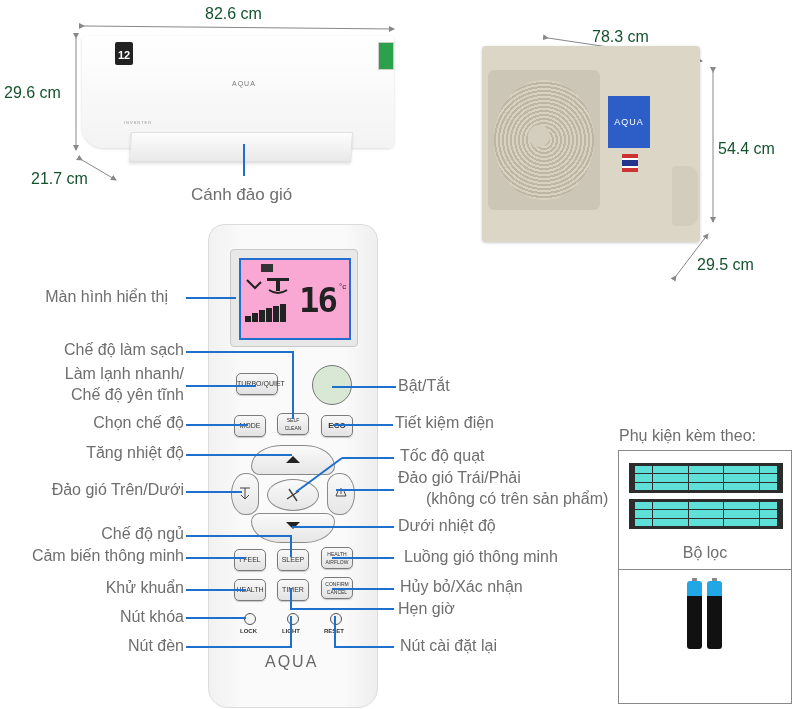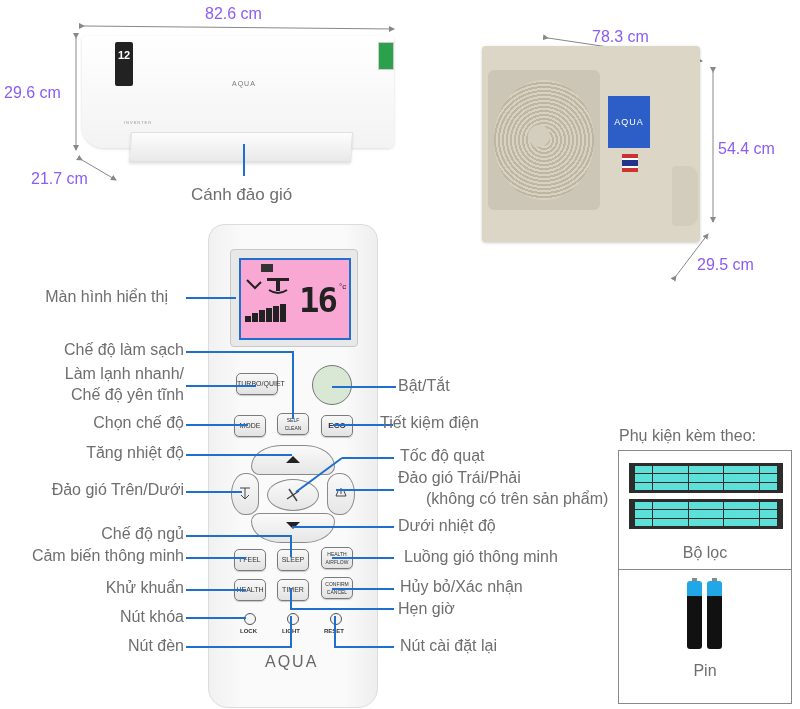--- a/index.html
+++ b/index.html
@@ -1,26 +1,26 @@
 <!DOCTYPE html>
 <html><head>
 <meta charset="utf-8">
 <style>
   html,body{margin:0;padding:0;background:#fff;}
   body{width:800px;height:709px;position:relative;overflow:hidden;font-family:"Liberation Sans","DejaVu Sans",sans-serif;color:#6b6b6b;}
   .abs{position:absolute;}
   .lbl{position:absolute;font-size:16px;color:#6e6e6e;white-space:nowrap;line-height:20px;}
   .lbl.r{text-align:right;}
-  .dim{position:absolute;font-size:16px;color:#8b5cf6;white-space:nowrap;}
+  .dim{position:absolute;font-size:16px;color:#14532d;white-space:nowrap;}
   .line{position:absolute;background:#1f6fcf;}
   svg{position:absolute;overflow:visible;}
 
   
   .indoor{left:82px;top:36px;width:312px;height:112px;background:linear-gradient(#ffffff,#f3f3f3);border-radius:4px 4px 6px 22px;box-shadow:0 1px 3px rgba(0,0,0,0.15);}
-  .indoor .badge12{position:absolute;left:33px;top:6px;width:18px;height:44px;background:#222;color:#fff;font-size:11px;font-weight:bold;text-align:center;line-height:26px;border-radius:2px;}
+  .indoor .badge12{position:absolute;left:33px;top:6px;width:18px;height:23px;background:#222;color:#fff;font-size:11px;font-weight:bold;text-align:center;line-height:26px;border-radius:2px;}
   .indoor .energy{position:absolute;left:296px;top:6px;width:14px;height:26px;background:#2aa14a;border:1px solid #ccc;}
   .indoor .logo{position:absolute;left:150px;top:44px;font-size:7px;color:#777;letter-spacing:1px;}
   .indoor .inv{position:absolute;left:42px;top:84px;font-size:4px;color:#999;letter-spacing:1px;}
   .flap{position:absolute;left:130px;top:132px;width:220px;height:28px;background:linear-gradient(#fdfdfd,#e9e9e9);transform:skewX(-4deg);border:1px solid #e0e0e0;box-shadow:0 2px 3px rgba(0,0,0,0.12);}
 
   
   .outdoor{left:482px;top:46px;width:218px;height:196px;background:#dcd6c6;border-radius:4px;box-shadow:0 1px 3px rgba(0,0,0,0.2);}
   .fan{position:absolute;left:6px;top:24px;width:112px;height:140px;background:#ccc6b6;border-radius:6px;}
   .fan .grill{position:absolute;left:6px;top:10px;width:100px;height:120px;border-radius:50%;background:repeating-radial-gradient(circle at 50% 50%, #bdb6a3 0 2px, #d8d2c2 2px 4px);}
   .fan .hub{position:absolute;left:40px;top:55px;width:22px;height:22px;border-radius:50%;background:#d4cebe;}
@@ -219,21 +219,21 @@
 <div class="line" style="left:186px;top:617px;width:60px;height:2px;"></div>
 
 <div class="lbl r" style="right:616px;top:636px;">Nút đèn</div>
 <div class="line" style="left:186px;top:646px;width:106px;height:2px;"></div>
 <div class="line" style="left:290px;top:616px;width:2px;height:32px;"></div>
 
 <div class="line" style="left:332px;top:386px;width:64px;height:2px;"></div>
 <div class="lbl" style="left:398px;top:376px;">Bật/Tắt</div>
 
 <div class="line" style="left:333px;top:424px;width:60px;height:2px;"></div>
-<div class="lbl" style="left:380px;top:413px;">Tiết kiệm điện</div>
+<div class="lbl" style="left:395px;top:413px;">Tiết kiệm điện</div>
 
 <svg style="left:0;top:0;width:800px;height:709px;pointer-events:none;">
   <line x1="296" y1="492" x2="342" y2="458" stroke="#1f6fcf" stroke-width="2"></line>
   <line x1="342" y1="458" x2="394" y2="458" stroke="#1f6fcf" stroke-width="2"></line>
 </svg>
 <div class="lbl" style="left:400px;top:446px;">Tốc độ quạt</div>
 
 <div class="line" style="left:336px;top:489px;width:58px;height:2px;"></div>
 <div class="lbl" style="left:398px;top:468px;">Đảo gió Trái/Phải</div>
 <div class="lbl" style="left:398px;top:489px;margin-left:28px;">(không có trên sản phẩm)</div>
@@ -292,14 +292,13 @@
         <i></i>
         <i></i>
         <i></i>
         <i></i>
       </div>
   </div>
   <div class="lbl" style="left:0;width:172px;text-align:center;top:92px;">Bộ lọc</div>
   <div class="acc-divider"></div>
   <div class="battery" style="left:68px;"></div>
   <div class="battery" style="left:88px;"></div>
-  <div class="lbl" style="left:0;width:172px;text-align:center;top:210px;">Pin</div>
 </div>
 
 </body></html>

